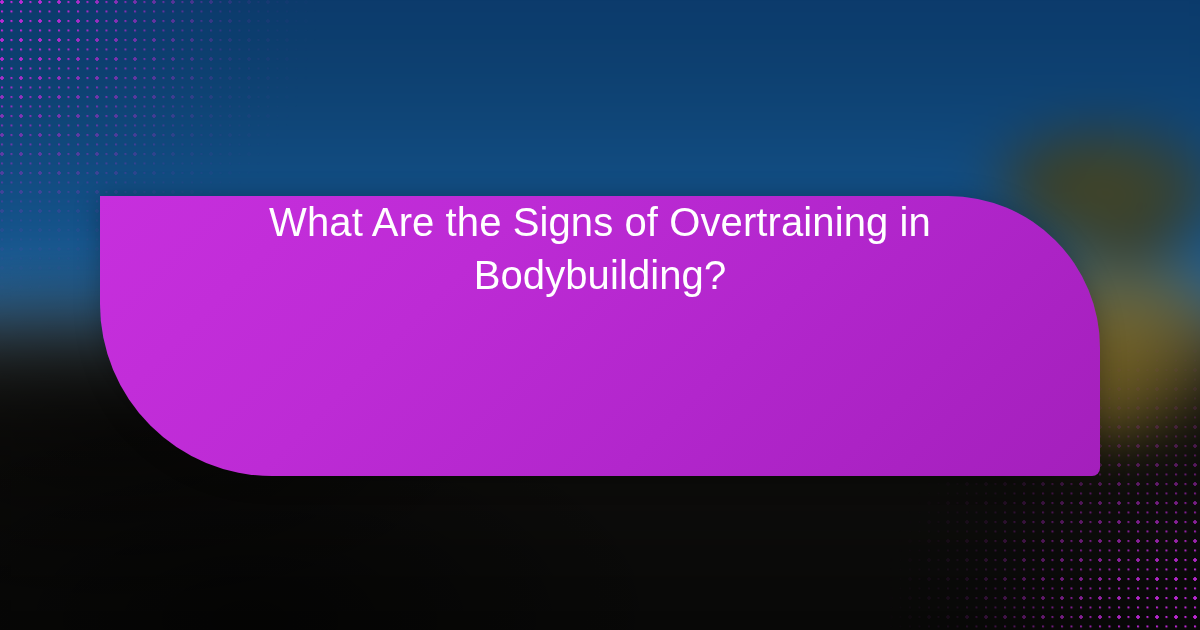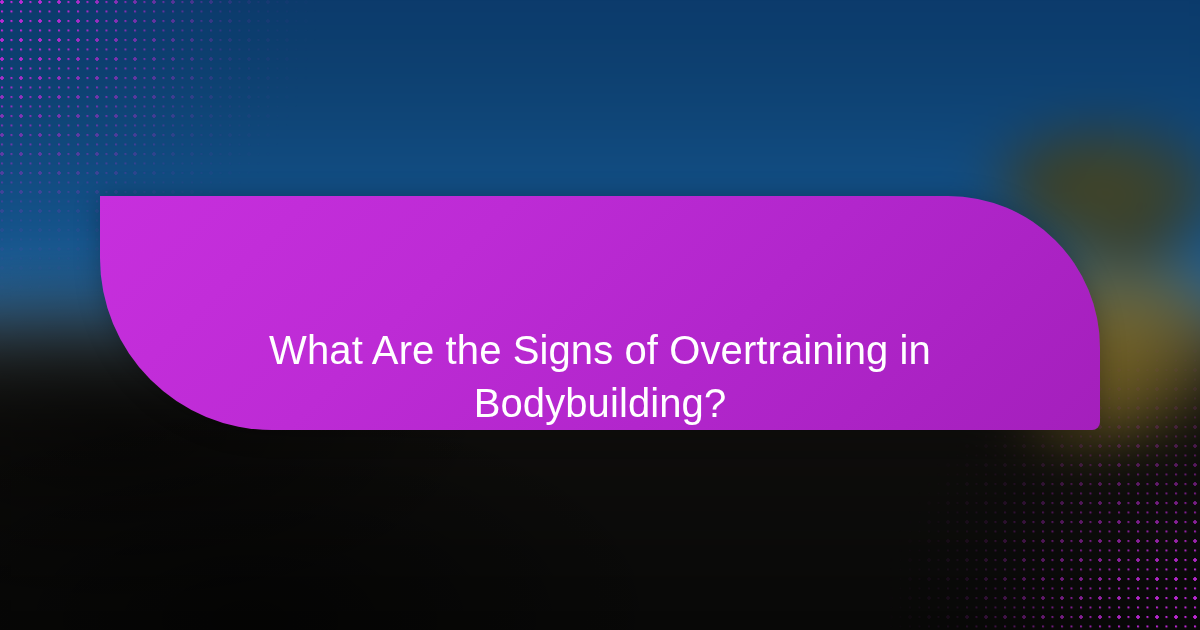--- a/index.html
+++ b/index.html
@@ -92,25 +92,25 @@
     -webkit-mask-image: radial-gradient(ellipse 320px 300px at 100% 100%, rgba(0,0,0,1) 0%, rgba(0,0,0,.92) 22%, rgba(0,0,0,.45) 52%, rgba(0,0,0,.10) 76%, rgba(0,0,0,0) 100%);
             mask-image: radial-gradient(ellipse 320px 300px at 100% 100%, rgba(0,0,0,1) 0%, rgba(0,0,0,.92) 22%, rgba(0,0,0,.45) 52%, rgba(0,0,0,.10) 76%, rgba(0,0,0,0) 100%);
   }
 
   
   .banner {
     position: absolute;
     left: 100px;
     top: 196px;
     width: 1000px;
-    height: 234px;
+    height: 280px;
     border-radius: 0 152px 8px 172px;
     background: linear-gradient(135deg, #c72fdd 0%, #bd2bd5 34%, #b226cc 62%, #a41fbc 100%);
     display: flex;
-    align-items: flex-end;
+    align-items: flex-start;
     justify-content: center;
     box-shadow: 0 2px 26px rgba(0,0,0,.28);
   }
   .banner-title {
     margin: 0;
     padding: 0 120px;
     color: #ffffff;
     font-size: 40px;
     line-height: 1.32;
     font-weight: 400;

